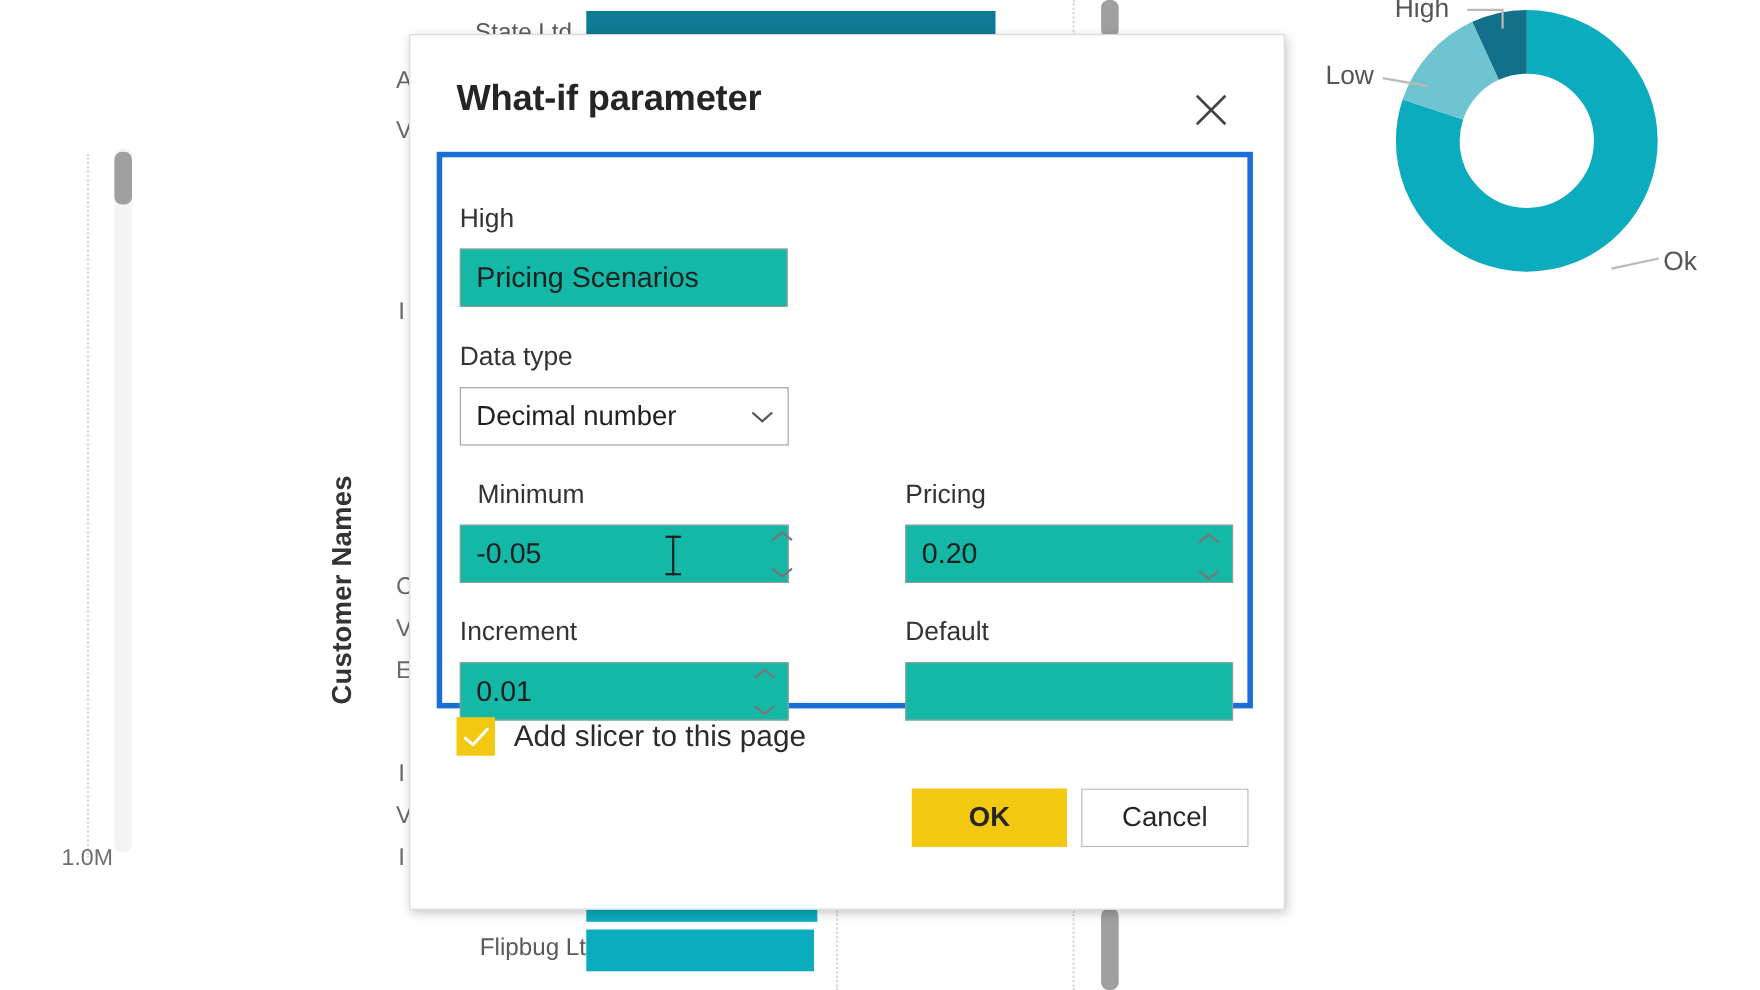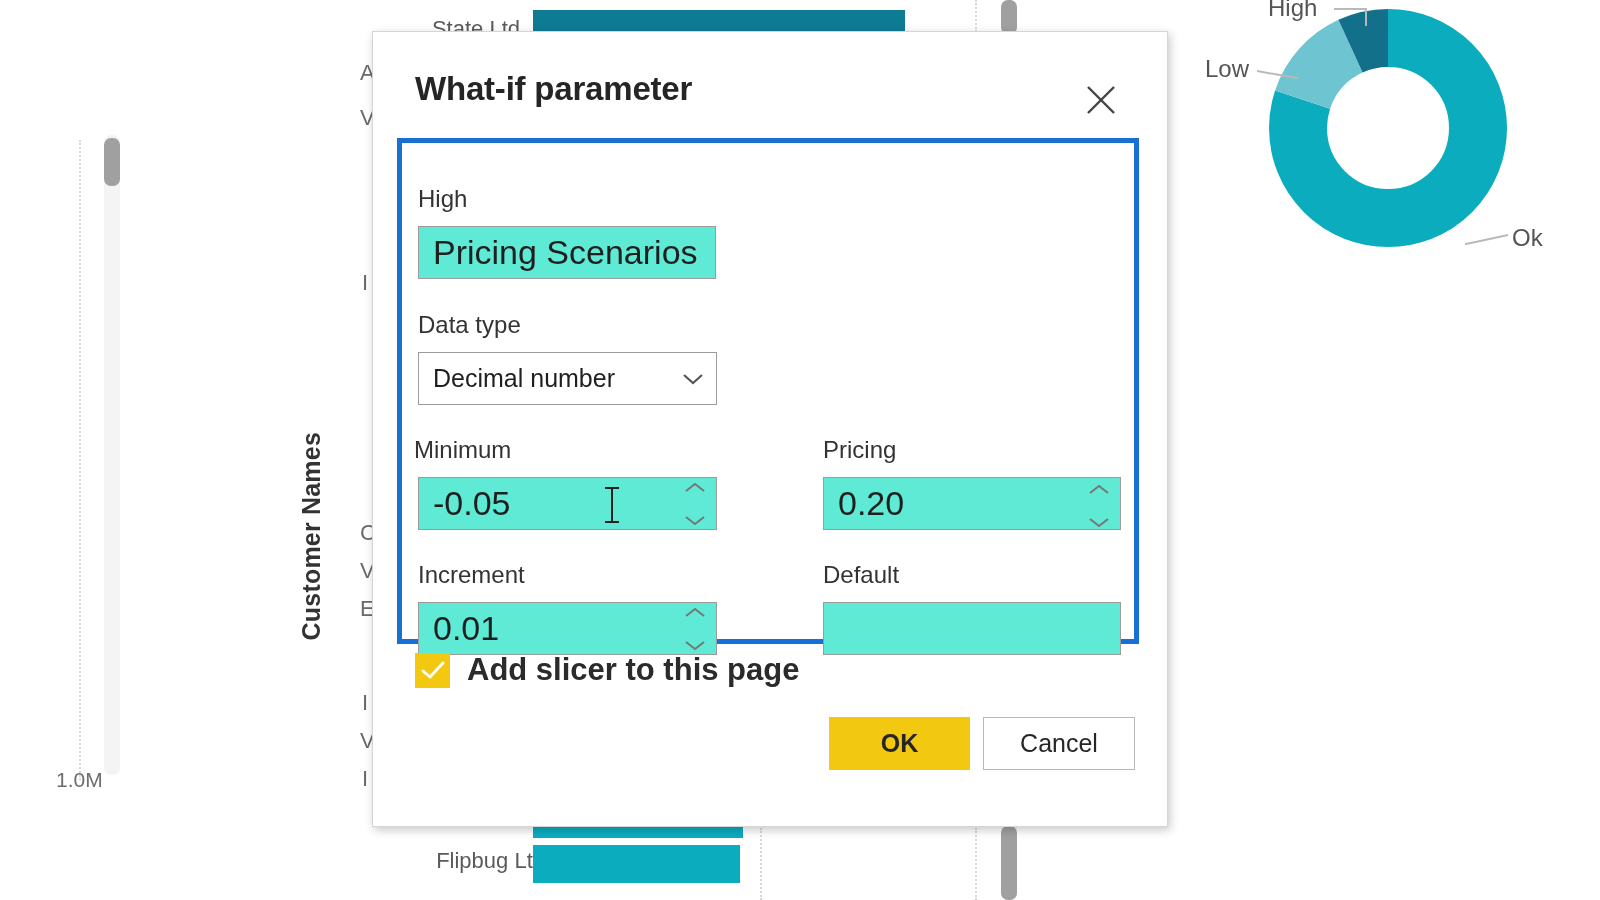--- a/index.html
+++ b/index.html
@@ -144,24 +144,24 @@
   .field-label {
     position: absolute;
     font-size: 24px;
     color: #333333;
     white-space: nowrap;
   }
 
   .txt-input {
     position: absolute;
     box-sizing: border-box;
-    background: #5eead4;
+    background: #14b8a6;
     border: 1px solid #9b9b9b;
     font-family: "Liberation Sans", sans-serif;
-    font-size: 34px;
+    font-size: 26px;
     color: #1f1f1f;
     padding: 0 14px;
     outline: none;
   }
   .txt-input::placeholder { color: #9b9b9b; }
 
   .select-box {
     position: absolute;
     box-sizing: border-box;
     background: #ffffff;
@@ -228,24 +228,23 @@
     width: 35px;
     height: 35px;
     background: #f2c811;
     display: flex;
     align-items: center;
     justify-content: center;
     flex: none;
   }
   .chk-label {
     margin-left: 17px;
-    font-size: 31px;
+    font-size: 27px;
     color: #2b2b2b;
     white-space: nowrap;
-    font-weight: bold;
   }
 
   .btn {
     position: absolute;
     box-sizing: border-box;
     height: 53px;
     display: flex;
     align-items: center;
     justify-content: center;
     font-family: "Liberation Sans", sans-serif;
@@ -348,22 +347,22 @@
     <div class="field-label" style="left:45px; top:279px;">Data type</div>
     <div class="select-box" style="left:45px; top:320px; width:299px; height:53px;">
       <span class="select-value">Decimal number</span>
       <span class="select-chev">
         <svg width="24" height="16" viewBox="0 0 24 16">
           <polyline points="3,4 12,12 21,4" fill="none" stroke="#555" stroke-width="2.1"></polyline>
         </svg>
       </span>
     </div>
 
-    <div class="field-label" style="left:41px; top:404px;">Minimum</div>
-    <div style="position:absolute; left:45px; top:445px; width:299px; height:53px;">
+    <div class="field-label" style="left:61px; top:404px;">Minimum</div>
+    <div style="position:absolute; left:45px; top:445px; width:299px; height:53px;padding-left:16px;">
       <input class="txt-input" type="text" style="left: 0px; top: 0px; width: 299px; height: 53px;" value="-0.05">
       <div class="spinner">
         <svg width="24" height="13" viewBox="0 0 24 13">
           <polyline points="3,10 12,3 21,10" fill="none" stroke="#777" stroke-width="2"></polyline>
         </svg>
         <svg width="24" height="13" viewBox="0 0 24 13">
           <polyline points="3,3 12,10 21,3" fill="none" stroke="#777" stroke-width="2"></polyline>
         </svg>
       </div>
       <div class="caret-cursor" style="left:193px; top:10px; height:36px;"></div>

